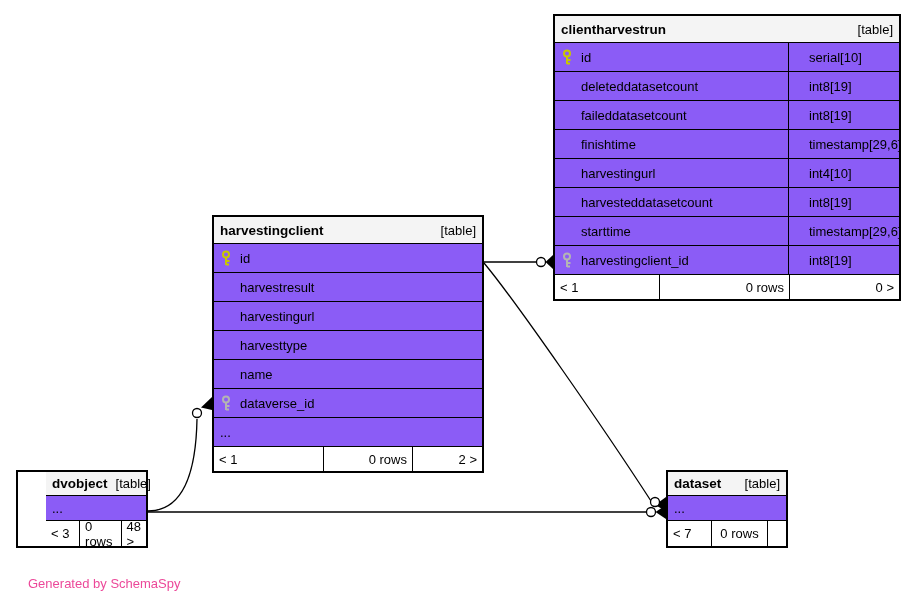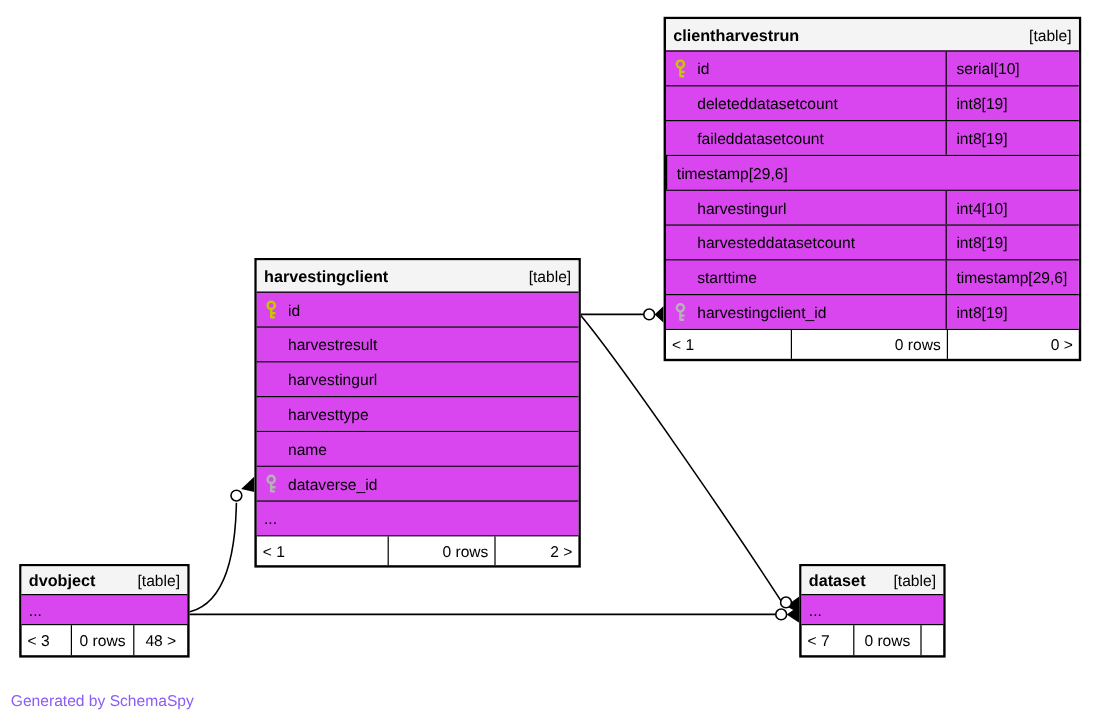--- a/index.html
+++ b/index.html
@@ -25,46 +25,46 @@
   }
   .hdr{
     height:26px;background:var(--hdr-bg);
     display:flex;align-items:center;justify-content:space-between;
     padding:0 6px;
   }
   .hdr .title{font-weight:bold;font-size:13.5px;}
   .hdr .tag{font-weight:normal;}
   .row{
     height:29px;border-top:1px solid var(--line);
-    display:flex;align-items:stretch;background:#d946ef;
+    display:flex;align-items:stretch;background:#8b5cf6;justify-content:center;
   }
   .cell{display:flex;align-items:center;}
   .cell.name{flex:1;padding-left:6px;}
   .keyslot{width:20px;display:flex;align-items:center;justify-content:flex-start;}
   .cell.name.noindent{padding-left:6px;}
-  .cell.type{width:111px;border-left:1px solid var(--line);padding-left:8px;}
+  .cell.type{width:111px;border-left:1px solid var(--line);padding-left:20px;}
   .pager{
     border-top:1px solid var(--line);height:25px;display:flex;align-items:stretch;
   }
   .pcell{display:flex;align-items:center;padding:0 5px;border-right:1px solid var(--line);}
   .pcell:last-child{border-right:none;}
   .pcell.al{justify-content:flex-start;}
   .pcell.ar{justify-content:flex-end;}
   .pcell.ac{justify-content:center;}
   .pcell.grow{flex:1;}
   
   .small .hdr{height:23px;padding:0 6px;}
   .small .hdr .title{margin-right:8px;}
   .small .row{height:25px;}
   .small .pager{height:26px;}
   .keyicon{width:12px;height:16px;display:block;}
   .overlay{position:absolute;left:0;top:0;width:919px;height:603px;pointer-events:none;}
   .footer-note{
-    position:absolute;left:9px;top:576px;
-    font-size:13px;color:#8b5cf6;
+    position:absolute;left:28px;top:576px;
+    font-size:13px;color:#ec4899;
   }
 </style>
 </head>
 <body>
 
 <div class="canvas">
 
   <svg class="overlay" width="919" height="603" viewBox="0 0 919 603">
 
     <g>
@@ -119,20 +119,24 @@
       <div class="cell type">int8[19]</div>
     </div>
     <div class="row">
       <div class="cell name">
           <span class="keyslot"></span>
           <span>faileddatasetcount</span>
         </div>
       <div class="cell type">int8[19]</div>
     </div>
     <div class="row">
+      <div class="cell name">
+          <span class="keyslot"></span>
+          <span>finishtime</span>
+        </div>
       <div class="cell type">timestamp[29,6]</div>
     </div>
     <div class="row">
       <div class="cell name">
           <span class="keyslot"></span>
           <span>harvestingurl</span>
         </div>
       <div class="cell type">int4[10]</div>
     </div>
     <div class="row">
@@ -230,21 +234,21 @@
           <span>...</span>
         </div>
     </div>
     <div class="pager">
       <div class="pcell al" style="width:110px;">&lt; 1</div>
       <div class="pcell ar" style="width:89px;">0 rows</div>
       <div class="pcell ar grow">2 &gt;</div>
     </div>
   </div>
 
-  <div class="tbl small" style="left:16px;top:470px;width:142px;">
+  <div class="tbl small" style="left:16px;top:470px;width:132px;padding-left:28px;">
     <div class="hdr">
       <span class="title">dvobject</span>
       <span class="tag">[table]</span>
     </div>
     <div class="row">
       <div class="cell name noindent">
           <span>...</span>
         </div>
     </div>
     <div class="pager">

